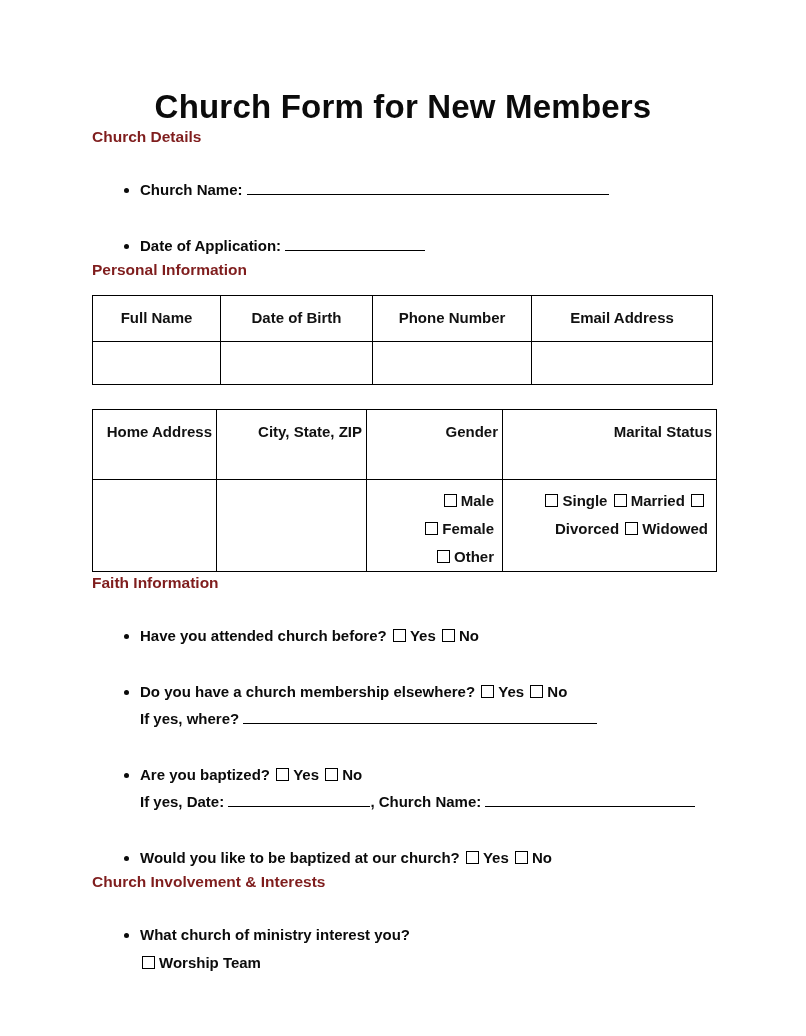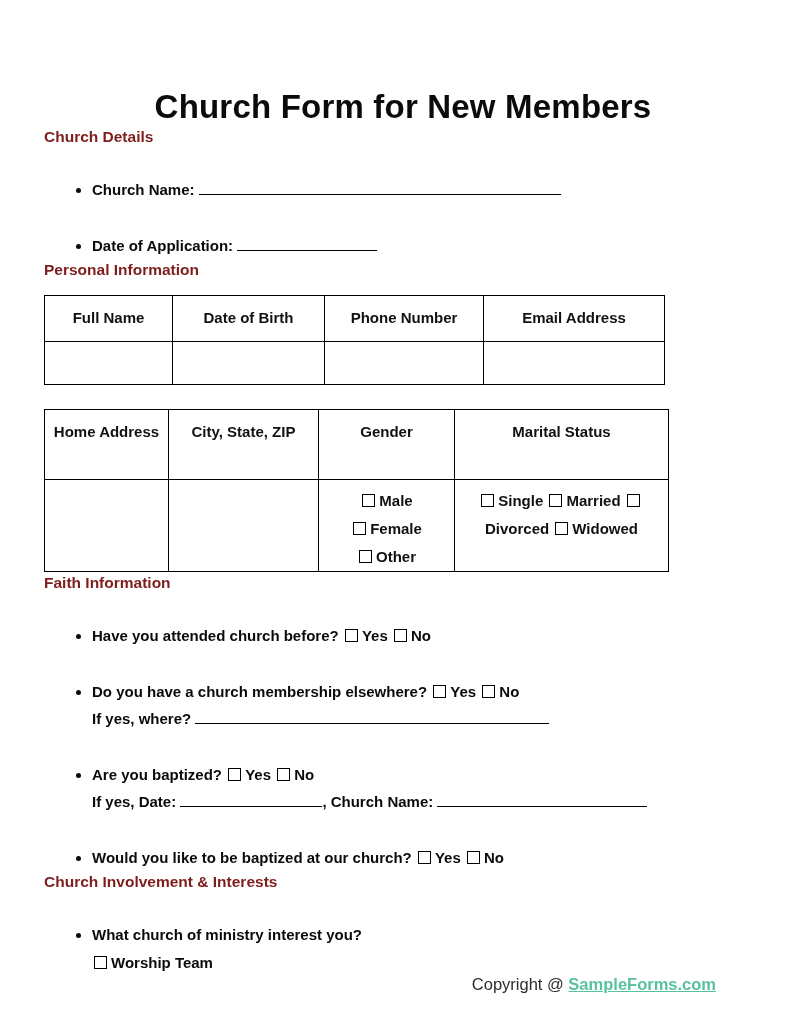--- a/index.html
+++ b/index.html
@@ -5,21 +5,21 @@
   html, body { margin: 0; padding: 0; background: #ffffff; }
   .page {
     position: relative;
     width: 806px;
     height: 1036px;
     background: #ffffff;
     font-family: "Liberation Sans", sans-serif;
     color: #111111;
     overflow: hidden;
     box-sizing: border-box;
-    padding: 0 44px;
+    padding: 0 92px;
   }
   h1.title {
     margin: 88px 0 0 0;
     font-size: 33px;
     line-height: 38px;
     font-weight: bold;
     text-align: center;
     letter-spacing: 0.2px;
     color: #0b0b0b;
   }
@@ -82,25 +82,25 @@
   table.t2 { width: 624px; margin-top: 24px; }
   table.form-table th {
     text-align: center;
     vertical-align: top;
     padding: 9px 4px 0 4px;
     line-height: 26px;
     margin-top: 24px;
   }
   table.t1 th { height: 46px; }
   table.t1 td { height: 43px; }
-  table.t2 th { height: 70px; }
+  table.t2 th { height: 70px; text-align: right; }
   table.t2 td {
     height: 69px;
     vertical-align: top;
-    text-align: center;
+    text-align: right;
     padding: 7px 8px 0 8px;
     line-height: 28px;
   }
   .footer {
     position: absolute;
     right: 90px;
     bottom: 42px;
     font-size: 16.5px;
     color: #2d2d2d;
     font-weight: normal;
@@ -230,18 +230,14 @@
     <li>
       <div>
         <span>What church of ministry interest you?</span>
       </div>
       <div>
         <span class="cb"></span><span>Worship Team</span>
       </div>
     </li>
   </ul>
 
-  <div class="footer">
-    <span>Copyright @</span>
-    <span class="link">SampleForms.com</span>
-  </div>
 
 </div>
 
 </body></html>

